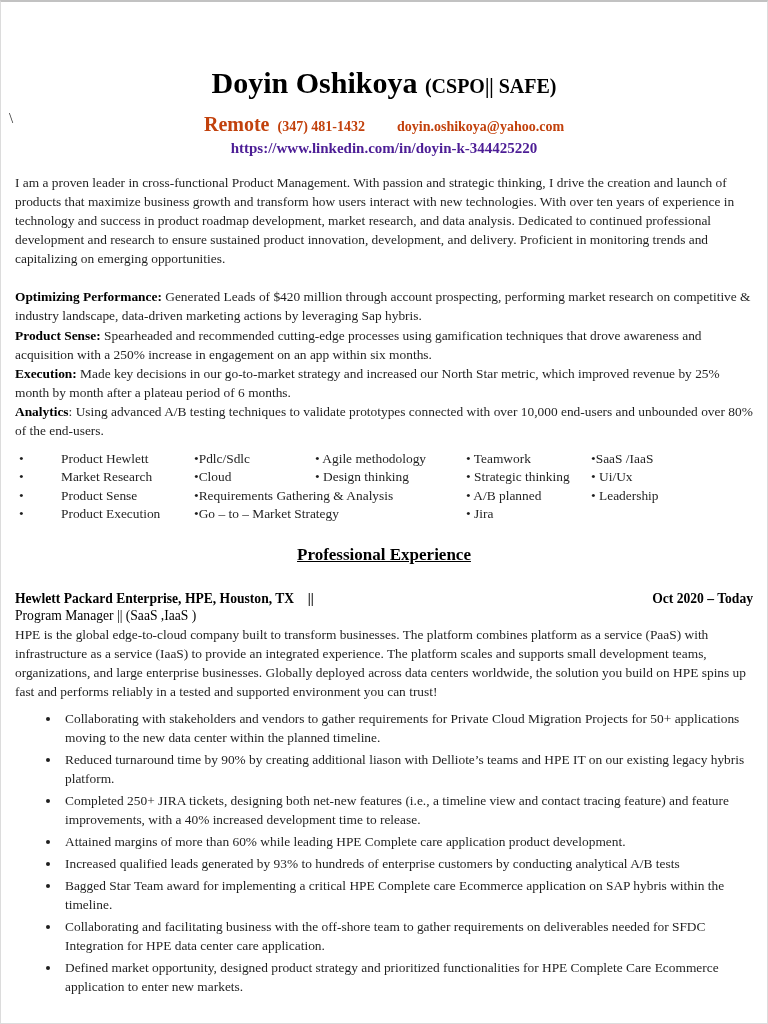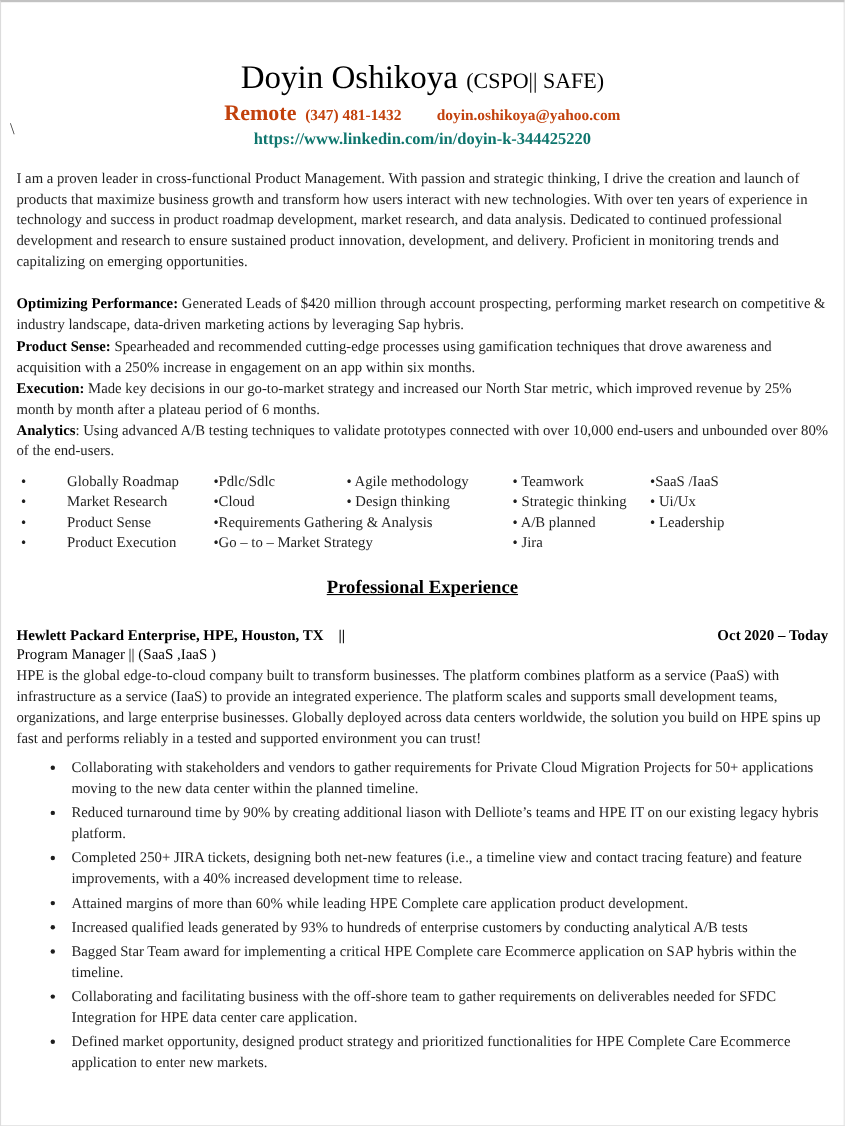--- a/index.html
+++ b/index.html
@@ -8,27 +8,27 @@
     margin:0 auto;position:relative;
     background:#ffffff;
     border:1px solid #dcdcdc;border-top:2px solid #c2c2c2;
     font-family:"Liberation Serif", serif;
     color:#1f1f1f;
     padding:52px 14px 0 14px;
     overflow:hidden;
   }
   .stray{position:absolute;left:8px;top:108px;font-size:15px;color:#333;}
   header{text-align:center;}
-  h1{margin:0;font-size:30px;line-height:1.15;color:#000;font-weight:normal;}
+  h1{margin:12px;font-size:30px;line-height:1.15;color:#000;font-weight:bold;}
   h1 .cred{font-size:20px;}
   .contact-line{margin-top:3px;font-weight:bold;color:#c2410c;}
   .contact-line .loc{font-size:20px;}
   .contact-line .phone{font-size:14px;margin-left:4px;}
   .contact-line .email{font-size:14px;margin-left:28px;}
-  .linkedin{margin-top:4px;font-weight:bold;font-size:15px;color:#0f766e;}
+  .linkedin{margin-top:4px;font-weight:bold;font-size:15px;color:#4c1d95;}
   p{margin:0;}
   .summary{margin-top:16px;font-size:13.4px;line-height:1.43;}
   .highlights{margin-top:19px;font-size:13.4px;line-height:1.43;}
   .highlights b{color:#000;}
   h2{
     margin:20px 0 0 0;text-align:center;font-size:17px;color:#000;
     text-decoration:underline;font-weight:bold;
   }
   .skill-table{margin-top:10px;font-size:13.4px;}
   .skill-row{position:relative;height:18.5px;}
@@ -72,21 +72,21 @@
     <p><b>Optimizing Performance: </b><span>Generated Leads of $420 million through account prospecting, performing market research on competitive &amp; industry landscape, data-driven marketing actions by leveraging Sap hybris.</span></p>
     <p><b>Product Sense: </b><span>Spearheaded and recommended cutting-edge processes using gamification techniques that drove awareness and acquisition with a 250% increase in engagement on an app within six months.</span></p>
     <p><b>Execution: </b><span>Made key decisions in our go-to-market strategy and increased our North Star metric, which improved revenue by 25% month by month after a plateau period of 6 months.</span></p>
     <p><b>Analytics</b><span>: Using advanced A/B testing techniques to validate prototypes connected with over 10,000 end-users and unbounded over 80% of the end-users.</span></p>
   </div>
 
 
   <div class="skill-table">
     <div class="skill-row">
       <span class="sc c0">•</span>
-      <span class="sc c1">Globally Roadmap</span>
+      <span class="sc c1">Product Hewlett</span>
       <span class="sc c2">•Pdlc/Sdlc</span>
       <span class="sc c3">• Agile methodology</span>
       <span class="sc c4">• Teamwork</span>
       <span class="sc c5">•SaaS /IaaS</span>
     </div>
     <div class="skill-row">
       <span class="sc c0">•</span>
       <span class="sc c1">Market Research</span>
       <span class="sc c2">•Cloud</span>
       <span class="sc c3">• Design thinking</span>

